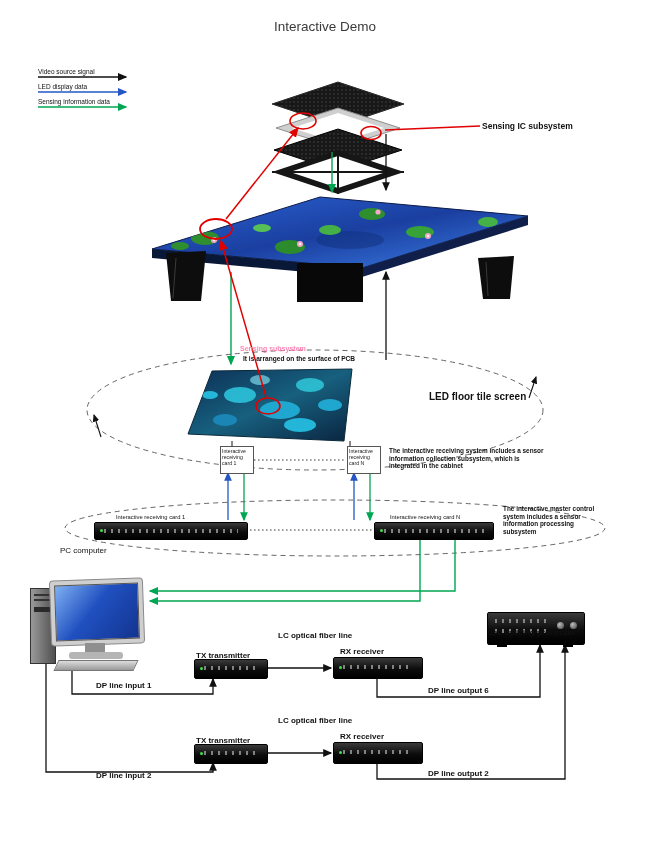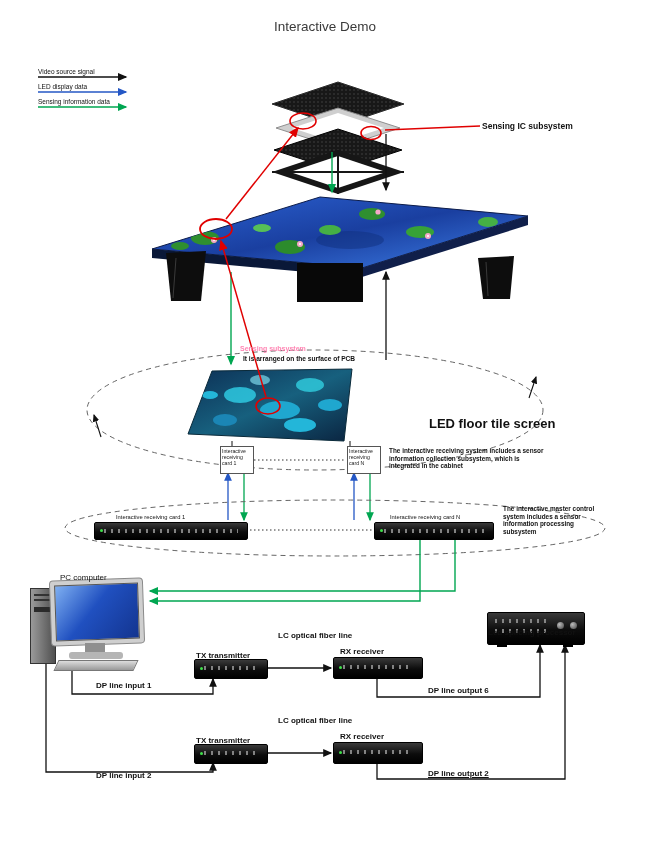--- a/index.html
+++ b/index.html
@@ -175,39 +175,39 @@
   <div class="lbl" style="left:0;top:19px;width:650px;text-align:center;font-size:13.5px;font-weight:500;color:#3a3a3a;">Interactive Demo</div>
 
   <div class="lbl tiny" style="left:38px;top:68px;">Video source signal</div>
   <div class="lbl tiny" style="left:38px;top:83px;">LED display data</div>
   <div class="lbl tiny" style="left:38px;top:98px;">Sensing information data</div>
 
   <div class="lbl" style="left:482px;top:121px;font-size:8.5px;">Sensing IC subsystem</div>
 
   <div class="lbl" style="left:240px;top:345px;font-size:7px;color:#ff85b3;">Sensing subsystem</div>
   <div class="note" style="left:243px;top:355px;font-size:6.6px;">It is arranged on the surface of PCB</div>
-  <div class="lbl" style="left:429px;top:416px;font-size:13px;">LED floor tile screen</div>
+  <div class="lbl" style="left:429px;top:391px;font-size:10px;">LED floor tile screen</div>
 
   <div class="cardbox" style="left:220px;top:446px;">Interactive receiving card 1</div>
   <div class="cardbox" style="left:347px;top:446px;">Interactive receiving card N</div>
   <div class="note" style="left:389px;top:447px;width:160px;">The interactive receiving system includes a sensor information collection subsystem, which is integrated in the cabinet</div>
 
   <div class="lbl tiny" style="left:116px;top:514px;font-size:5.8px;">Interactive receiving card 1</div>
   <div class="rack" style="left:94px;top:522px;width:152px;height:16px;">
     <div class="ports"></div>
     <div class="led"></div>
   </div>
   <div class="lbl tiny" style="left:390px;top:514px;font-size:5.8px;">Interactive receiving card N</div>
   <div class="rack" style="left:374px;top:522px;width:118px;height:16px;">
     <div class="ports"></div>
     <div class="led"></div>
   </div>
   <div class="note" style="left:503px;top:505px;width:102px;">The interactive master control system includes a sensor information processing subsystem</div>
 
-  <div class="lbl n" style="left:60px;top:573px;">PC computer</div>
+  <div class="lbl n" style="left:60px;top:546px;">PC computer</div>
   <div class="pc-part" style="left:30px;top:588px;width:24px;height:74px;background:linear-gradient(90deg,#9a9a9a,#4f4f4f);border:1px solid #333;">
     <div style="margin:5px 3px 0;height:2px;background:#333;"></div>
     <div style="margin:3px 3px 0;height:2px;background:#333;"></div>
     <div style="margin:6px 3px 0;height:5px;background:#2a2a2a;"></div>
   </div>
   <div class="pc-part" style="left:50px;top:579px;width:92px;height:64px;background:#cfcfcf;border:1px solid #8a8a8a;border-radius:4px;transform:rotate(-2deg);">
     <div style="position:absolute;left:4px;top:4px;right:4px;bottom:4px;border:1px solid #555;background:linear-gradient(130deg,#7fb0f2,#2050c0 45%,#13348f);"></div>
   </div>
   <div class="pc-part" style="left:85px;top:643px;width:20px;height:10px;background:#8f8f8f;"></div>
   <div class="pc-part" style="left:69px;top:652px;width:54px;height:7px;background:#b5b5b5;border-radius:3px;"></div>
@@ -242,15 +242,15 @@
   <div class="rack" style="left:194px;top:744px;width:72px;height:18px;">
     <div class="ports"></div>
       <div class="led"></div>
   </div>
   <div class="lbl" style="left:340px;top:732px;">RX receiver</div>
   <div class="rack" style="left:333px;top:742px;width:88px;height:20px;">
     <div class="ports"></div>
       <div class="led"></div>
   </div>
   <div class="lbl" style="left:96px;top:763px;margin-top:8px;">DP line input 2</div>
-  <div class="lbl" style="left:428px;top:769px;text-decoration:underline;">DP line output 2</div>
+  <div class="lbl" style="left:428px;top:769px;">DP line output 2</div>
 
 </div>
 
 </body></html>

